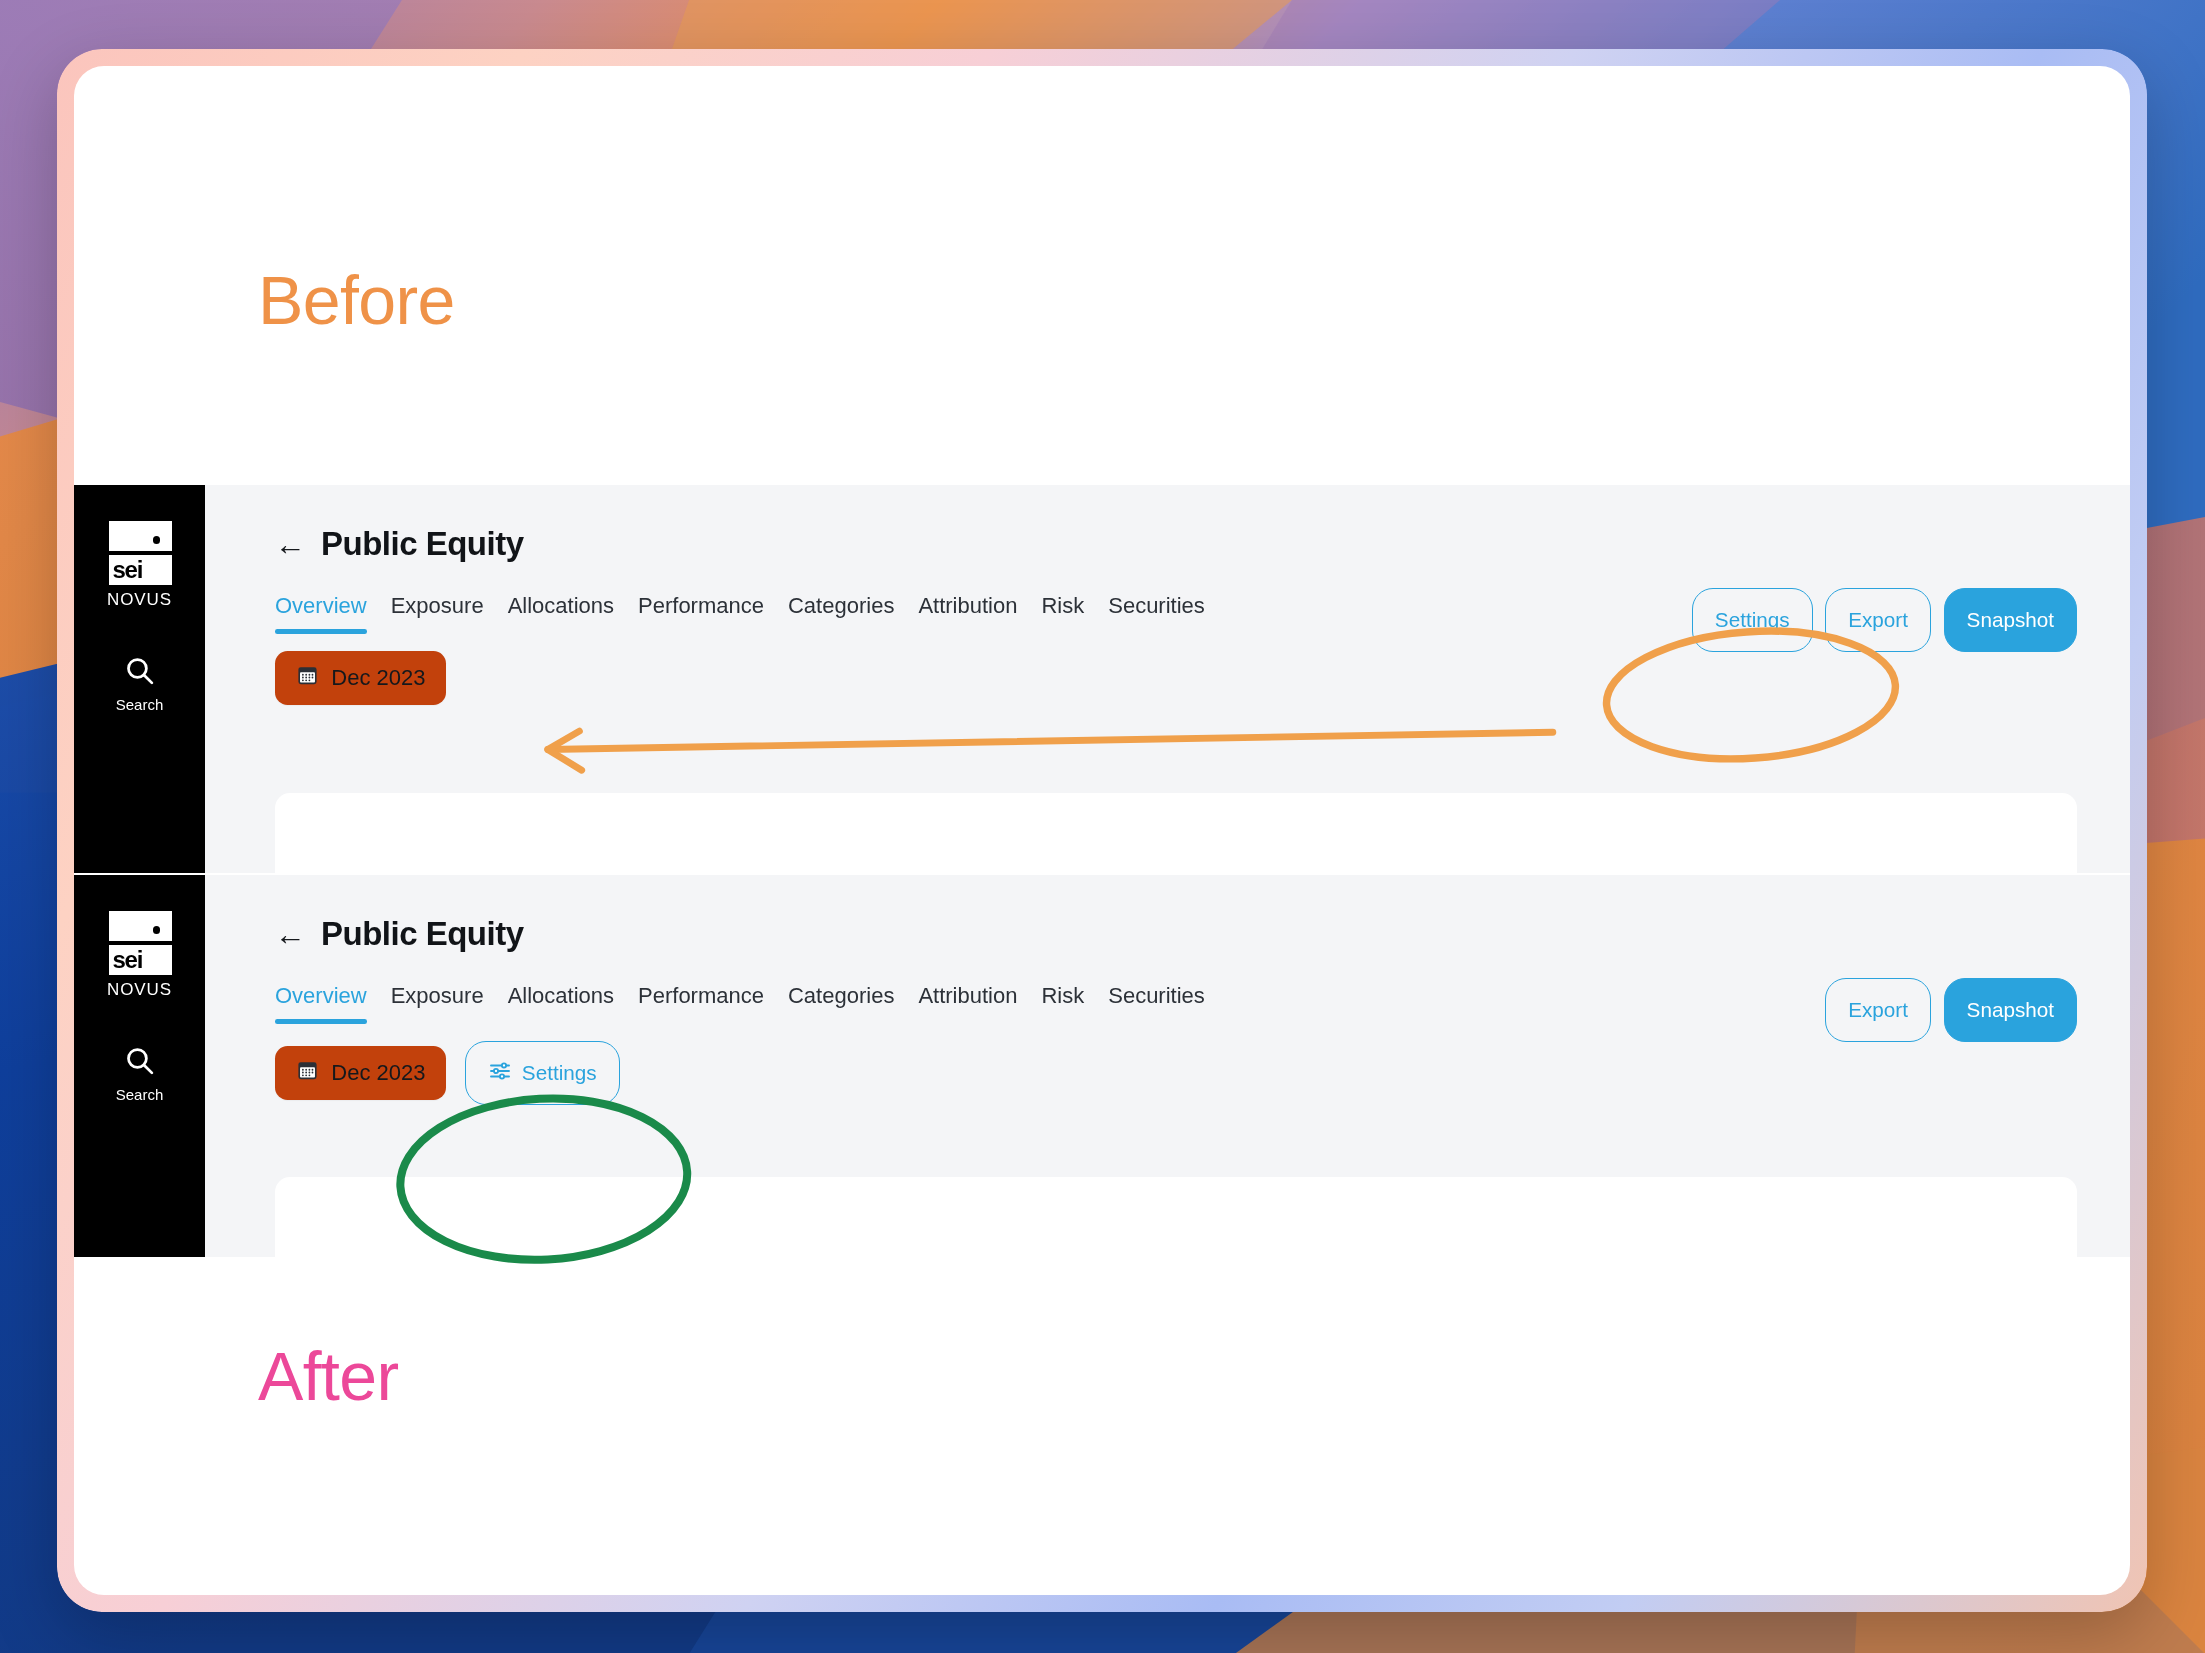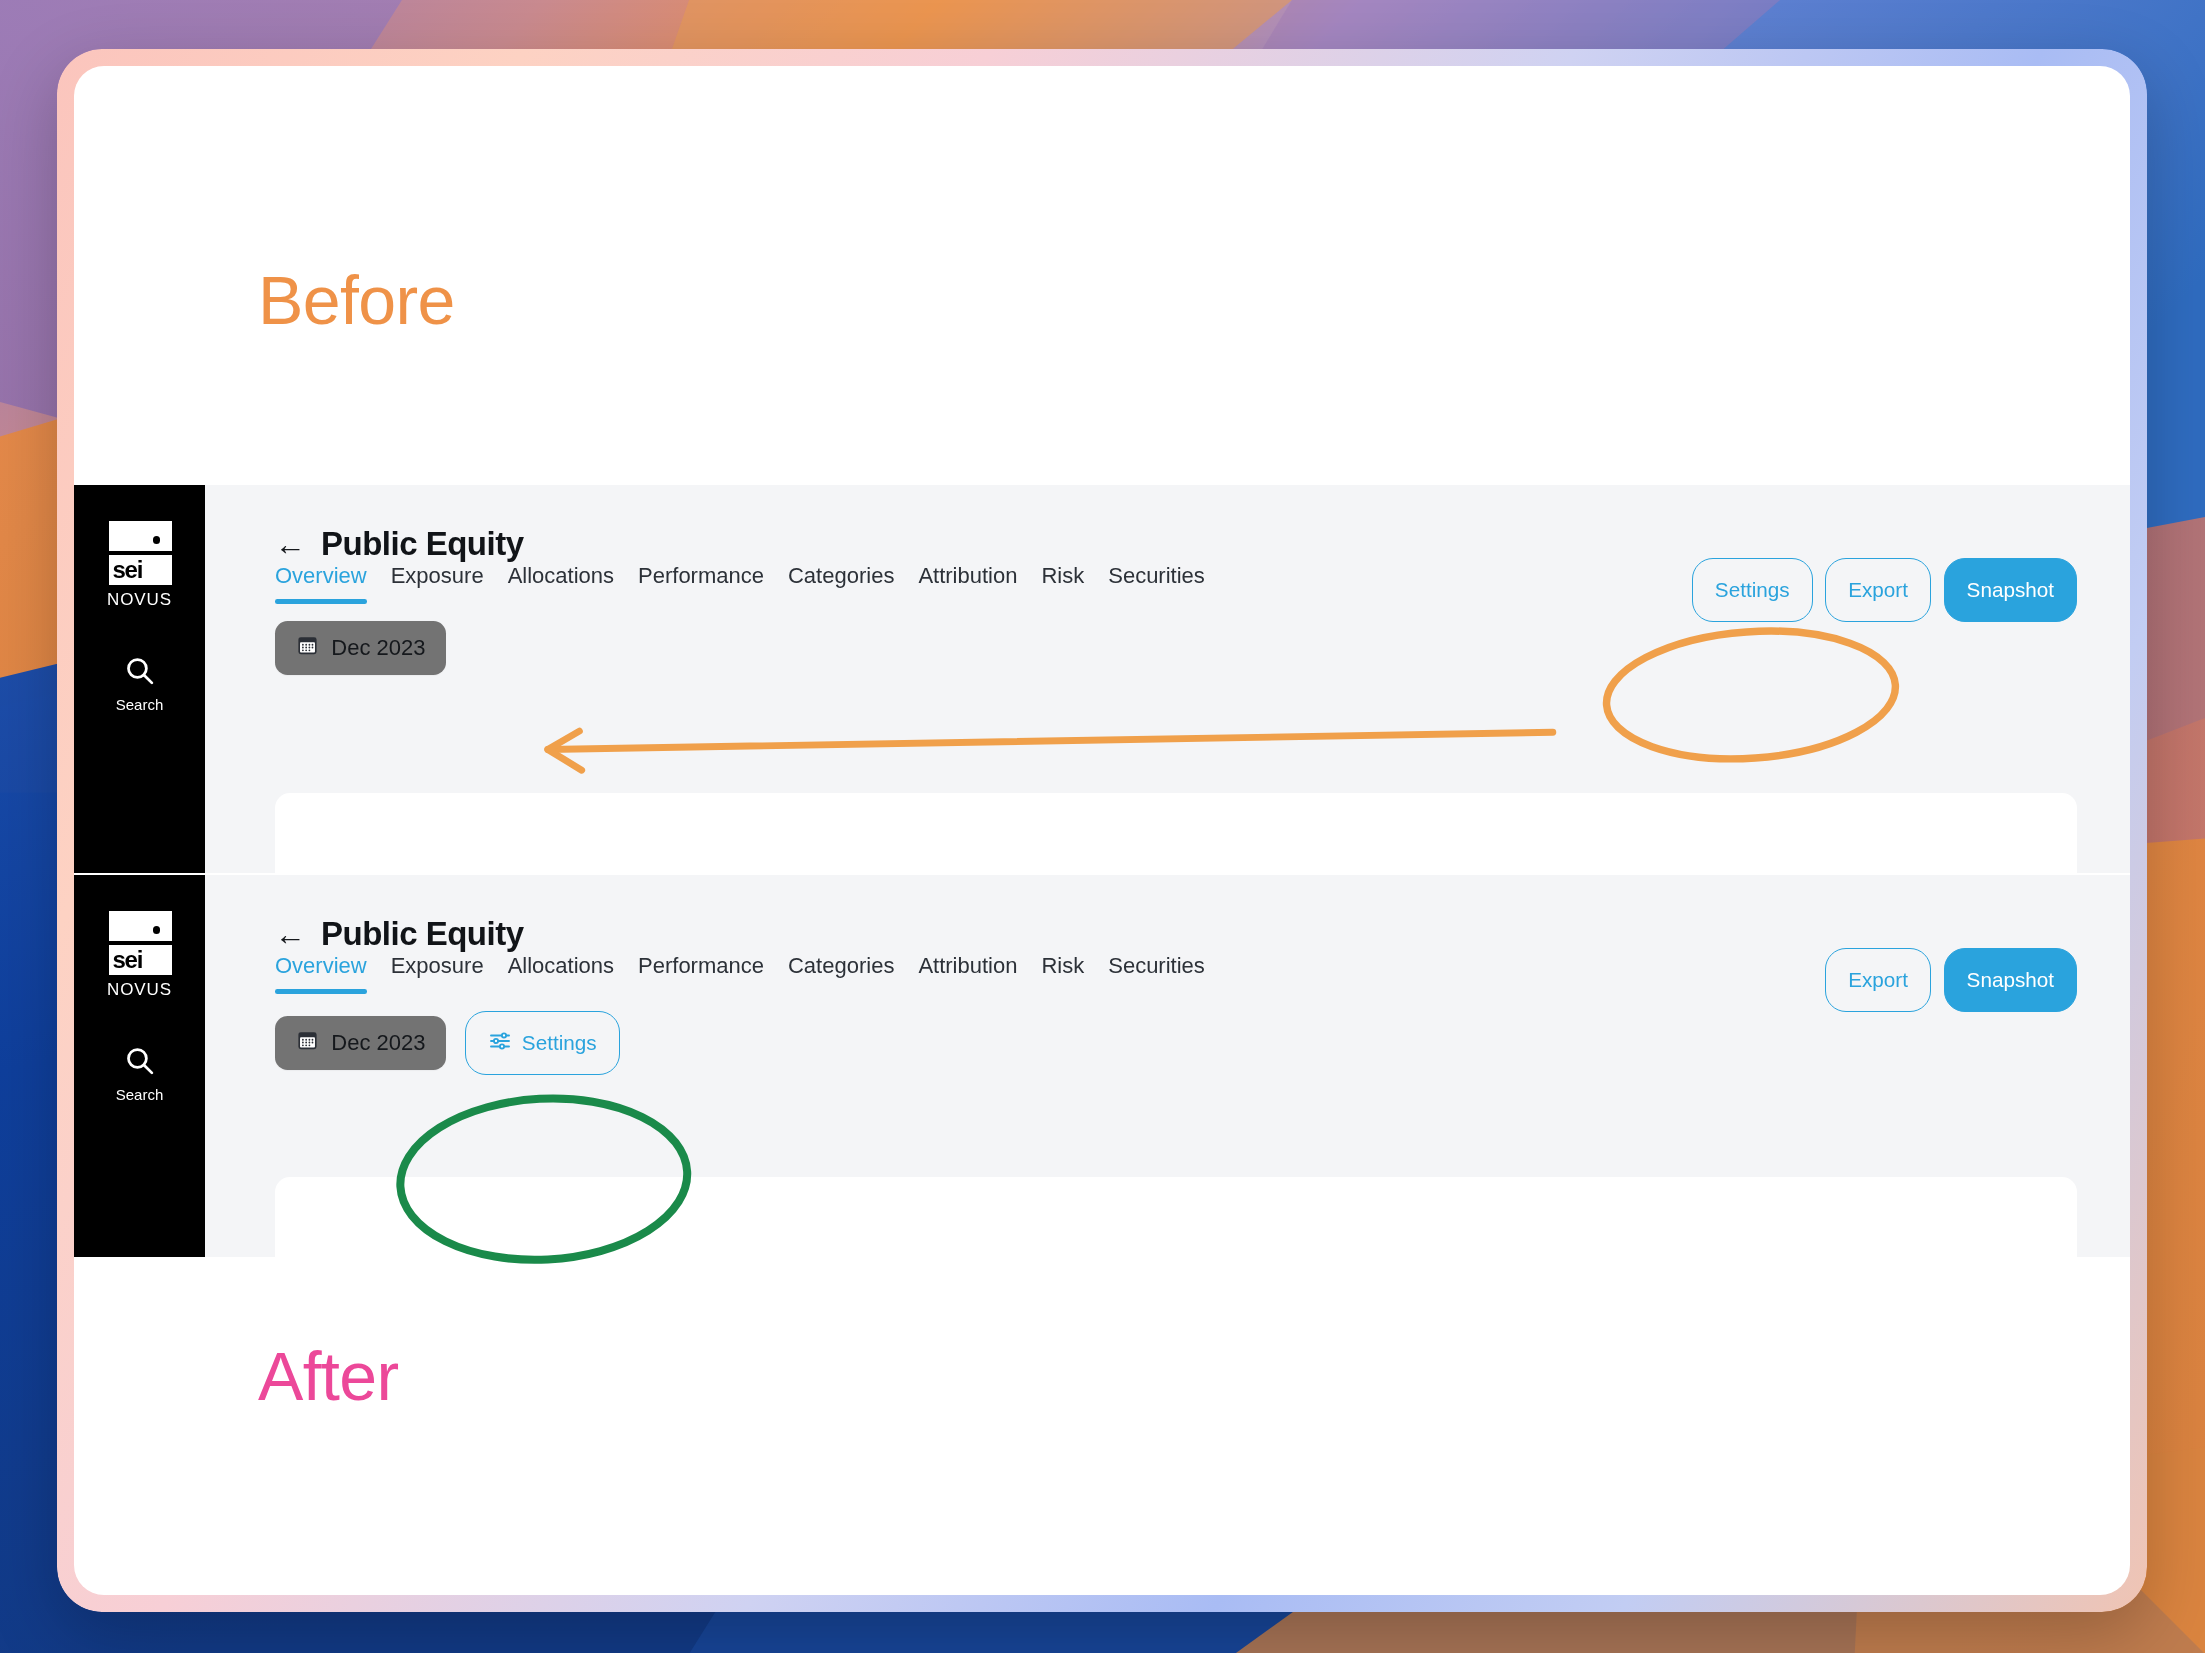--- a/index.html
+++ b/index.html
@@ -101,20 +101,21 @@
   .sidebar-search .label { font-size: 15px; color:#ffffff; }
 
   .app-main { position: absolute; left: 131px; top: 0; right: 0; height: 100%; }
 
   .app-header { display:flex; align-items:center; gap: 15px; padding: 40px 0 0 70px; }
   .back-arrow { font-size: 31px; line-height: 1; color:#15181c; cursor:pointer; }
   .page-title { font-size: 33px; font-weight: 700; color:#111418; letter-spacing:-0.5px;text-align:center; }
 
   .tabs-row {
     position: relative;
+    margin-top: 30px;
     padding-left: 70px;
     display:flex; align-items:flex-start;
   }
   .tabs { display:flex; gap: 24px; }
   .tab {
     font-size: 22px; color:#2c3138; cursor:pointer;
     padding-bottom: 15px; position:relative; white-space:nowrap;
   }
   .tab.active { color:#2aa3dd; }
   .tab.active::after {
@@ -133,21 +134,21 @@
     white-space:nowrap;
   }
   .btn-outline { color:#2aa3dd; border:1.7px solid #2aa3dd; background:transparent; }
   .btn-primary { color:#ffffff; background:#2aa3dd; border:1.7px solid #2aa3dd; }
 
   .filters-row {
     margin-top: 17px; padding-left: 70px;
     display:flex; align-items:center; gap: 18.4px;
   }
   .date-pill {
-    background:#737373; border-radius: 12.6px;
+    background:#c2410c; border-radius: 12.6px;
     height: 54px; padding: 0 20.7px;
     display:flex; align-items:center; gap: 12.6px;
     font-size: 22px; color:#15181c; cursor:pointer;
     box-shadow: 0 0.6px 1.1px rgba(0,0,0,.04);
   }
 
   .content-card {
     position:absolute; left: 70px; right: 53px; bottom: -23px;
     height: 103px; background:#ffffff; border-radius: 15px;
   }

